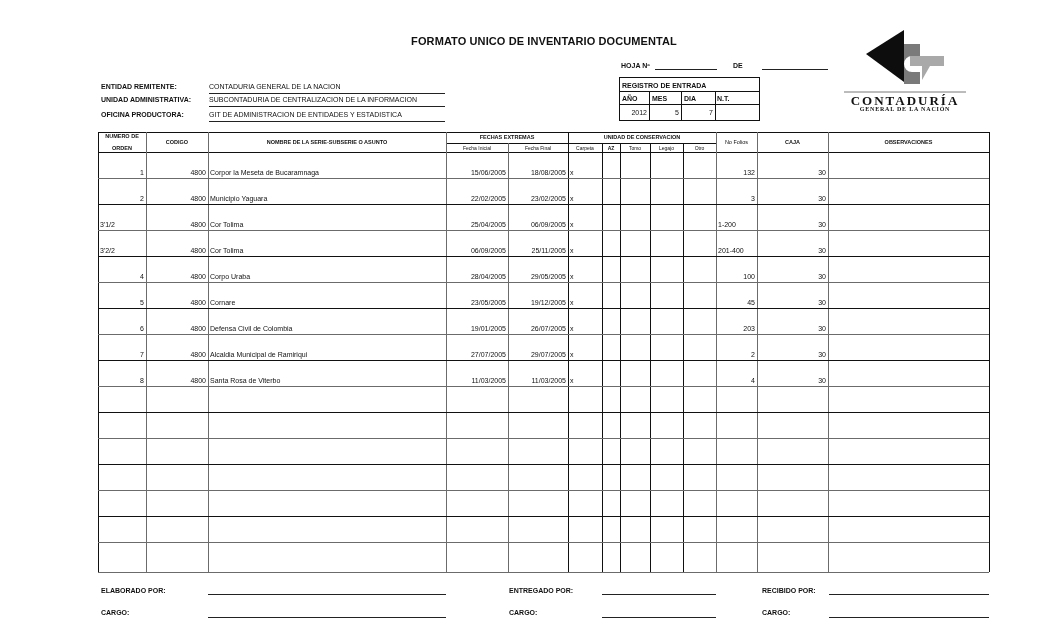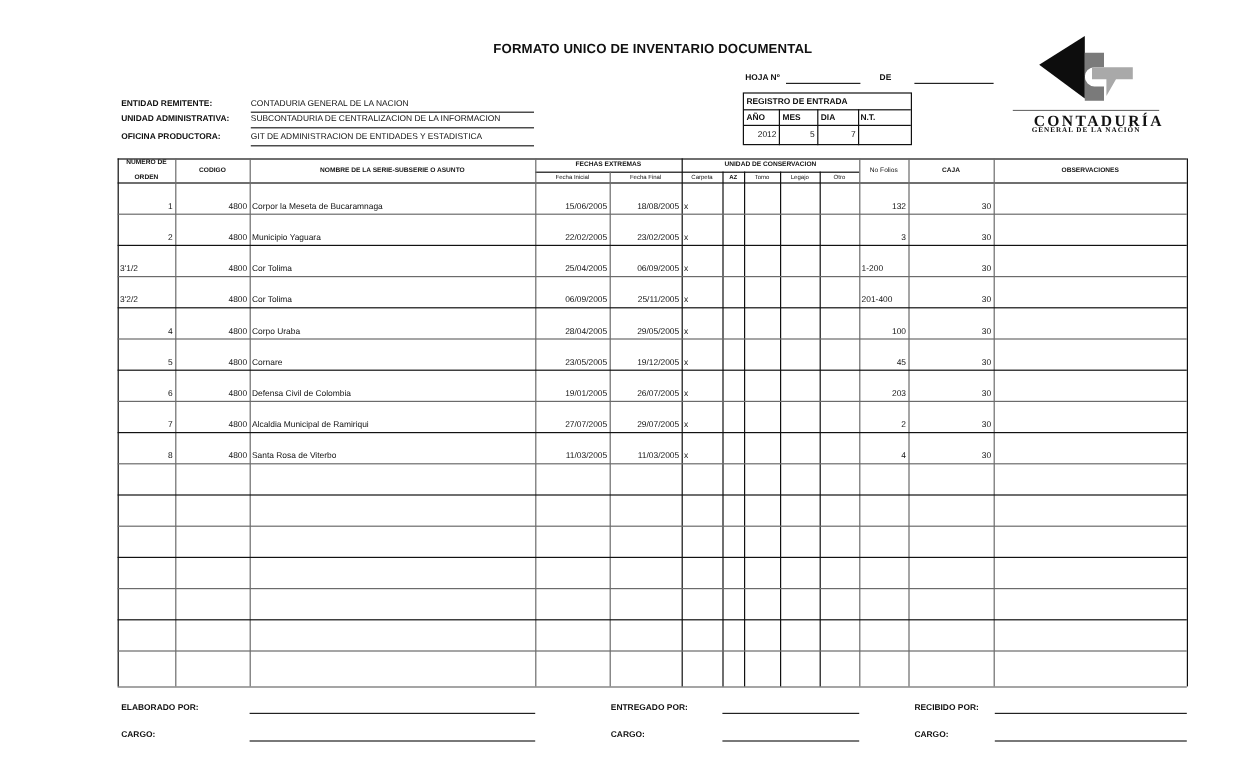--- a/index.html
+++ b/index.html
@@ -86,21 +86,21 @@
   <div class="rcell r" style="left:96px; width:40px; top:31px;"></div>
 </div>
 
 <div class="abs logo">
   <svg width="130" height="90" viewBox="0 0 130 90">
     <polygon points="26,28 64,4 64,56" fill="#0d0d0d"></polygon>
     <path d="M64,18 L80,18 L80,30 L72,30 A8,8 0 0 0 72,46 L80,46 L80,58 L64,58 Z" fill="#7a7a7a"></path>
     <path d="M70,30 L104,30 L104,40 L90,40 L82,54 L82,40 L70,40 Z" fill="#a9a9a9"></path>
     <line x1="4" y1="66" x2="126" y2="66" stroke="#555" stroke-width="0.8"></line>
   </svg>
-  <div class="abs" style="left:0; top:67px; width:130px; text-align:right; font-family:'Liberation Serif', serif; font-size:13px; font-weight:bold; letter-spacing:2px;">CONTADURÍA</div>
+  <div class="abs" style="left:0; top:67px; width:130px; text-align:center; font-family:'Liberation Serif', serif; font-size:13px; font-weight:bold; letter-spacing:2px;">CONTADURÍA</div>
   <div class="abs" style="left:0; top:80px; width:130px; text-align:center; font-family:'Liberation Serif', serif; font-size:6px; font-weight:bold; letter-spacing:0.8px;">GENERAL DE LA NACIÓN</div>
 </div>
 
 <div class="tbl" id="tbl">
 
   <div class="th" style="left:0; width:48px; top:1px;">NUMERO DE</div>
   <div class="th" style="left:0; width:48px; top:13px;">ORDEN</div>
   <div class="th" style="left:48px; width:62px; top:7px;">CODIGO</div>
   <div class="th" style="left:110px; width:238px; top:7px;">NOMBRE DE LA SERIE-SUBSERIE O ASUNTO</div>
   <div class="th" style="left:348px; width:122px; top:2px;">FECHAS EXTREMAS</div>

